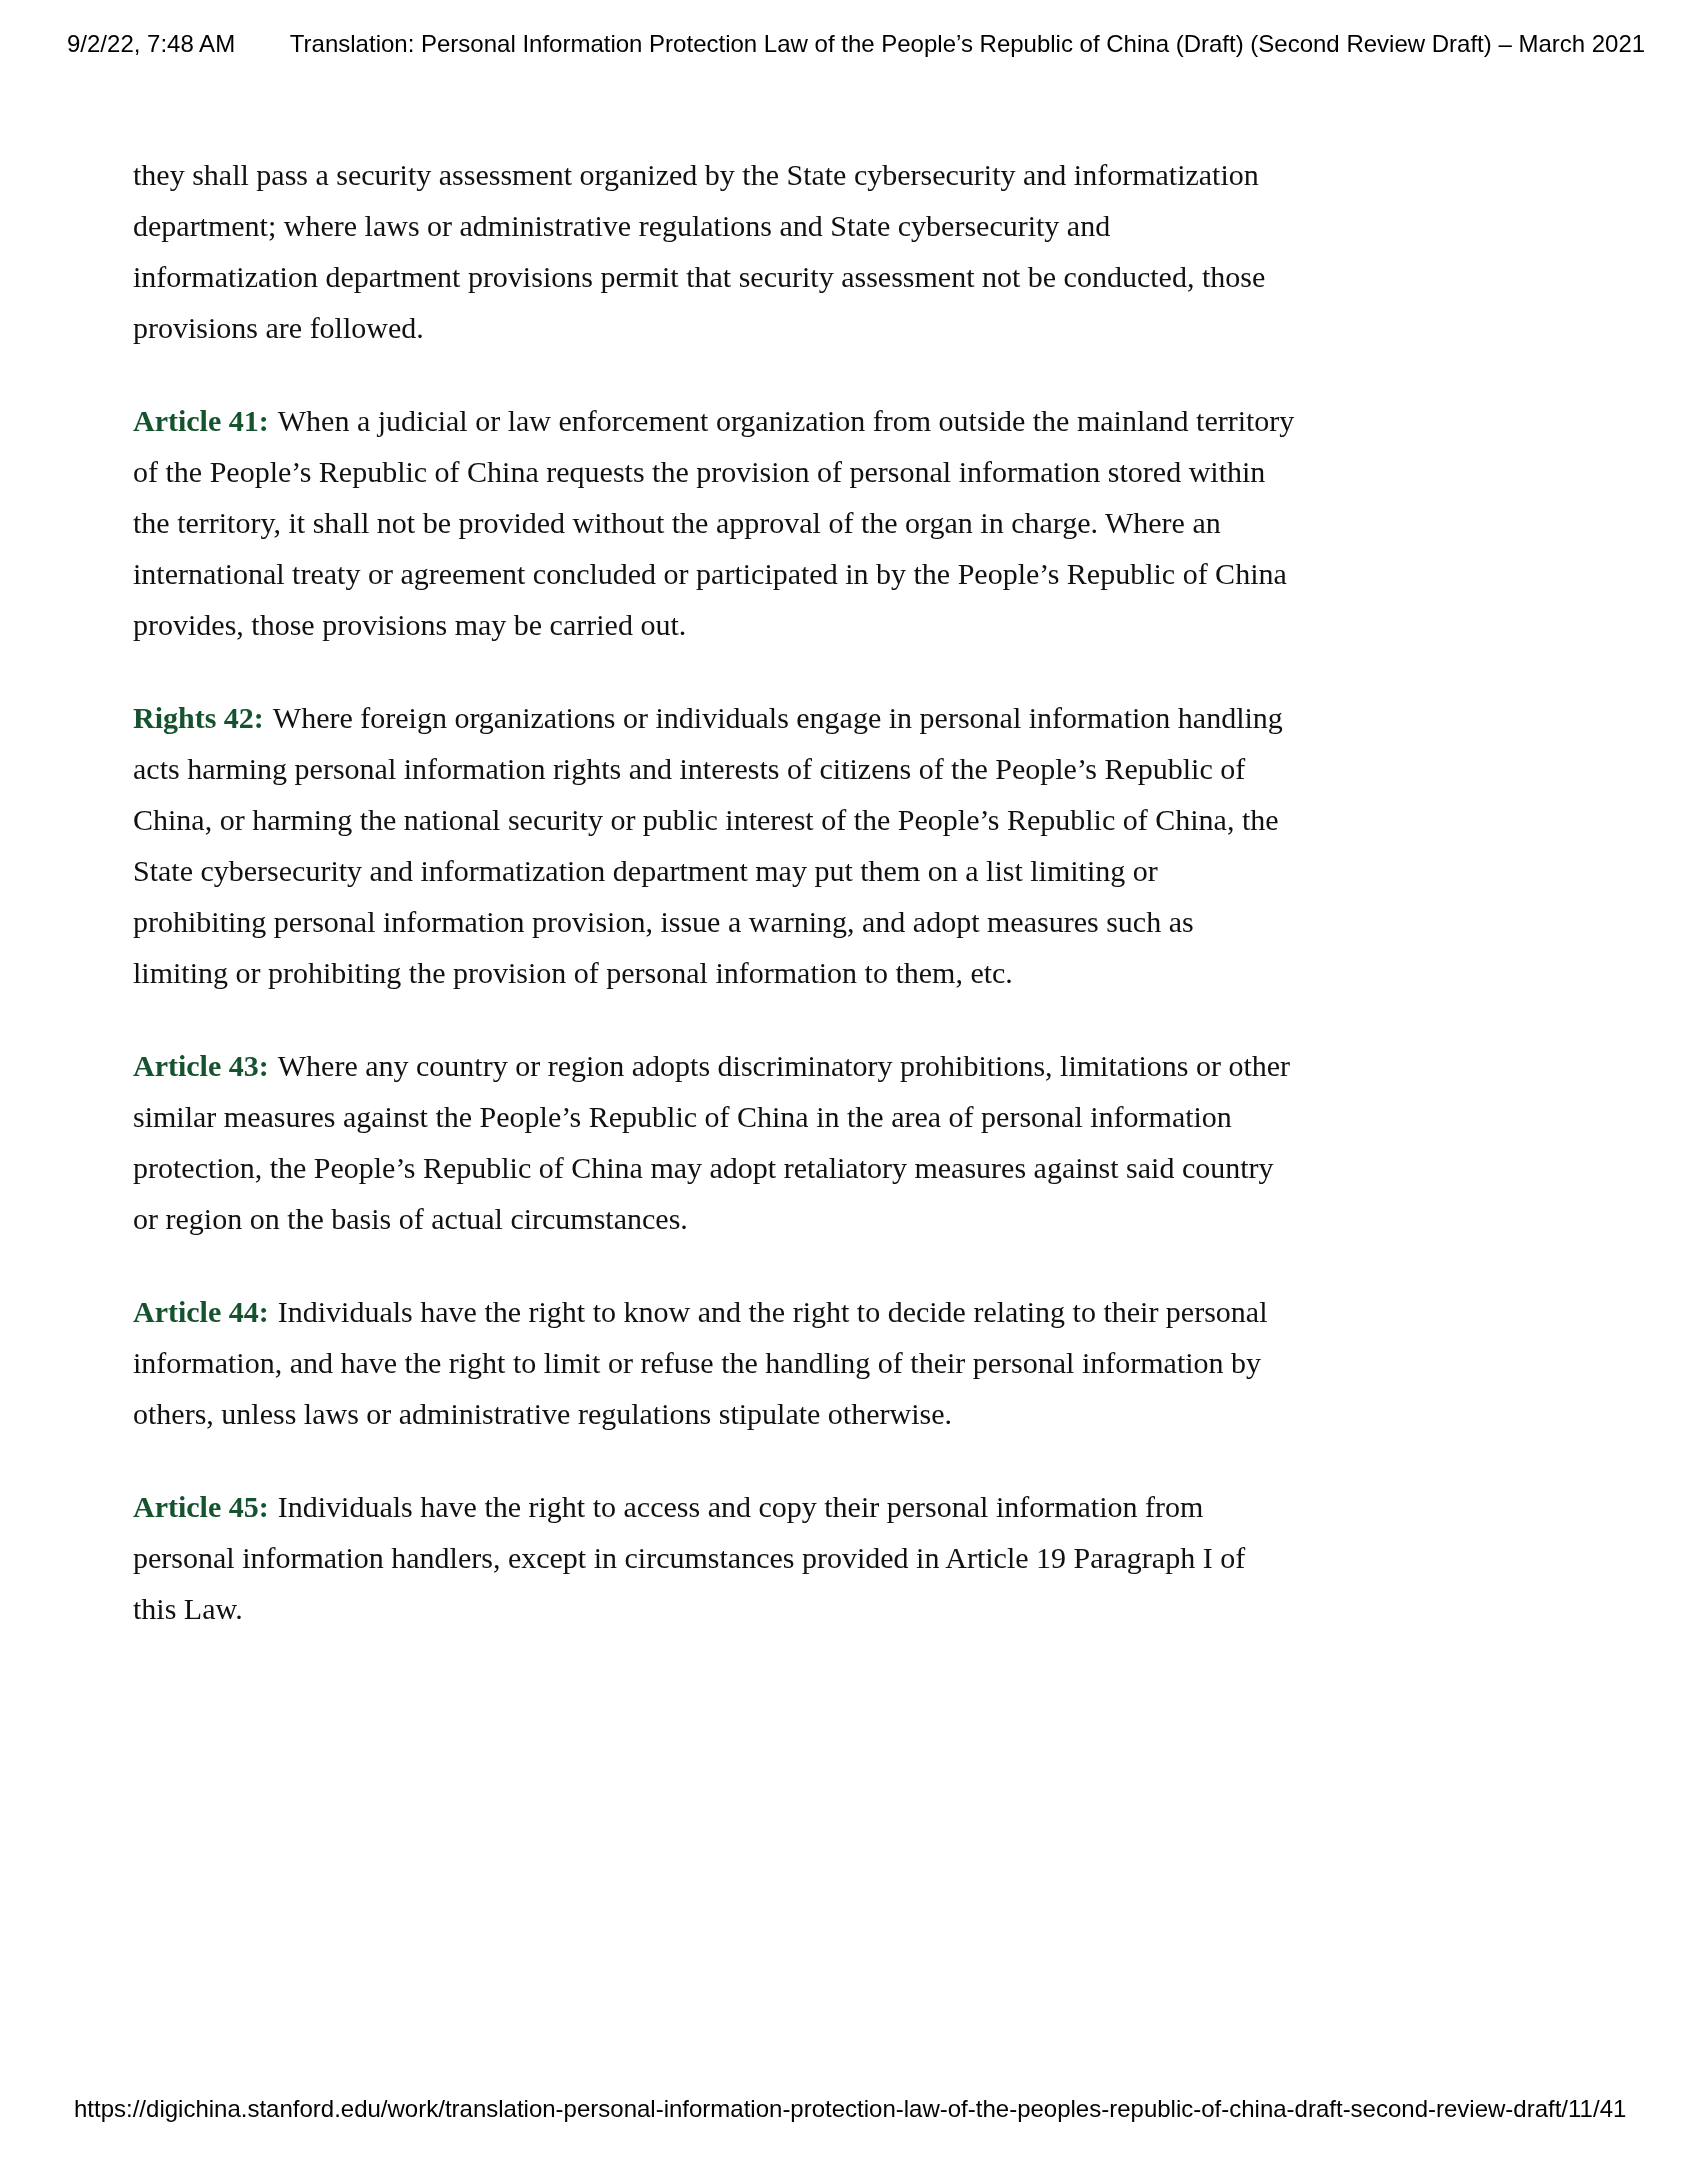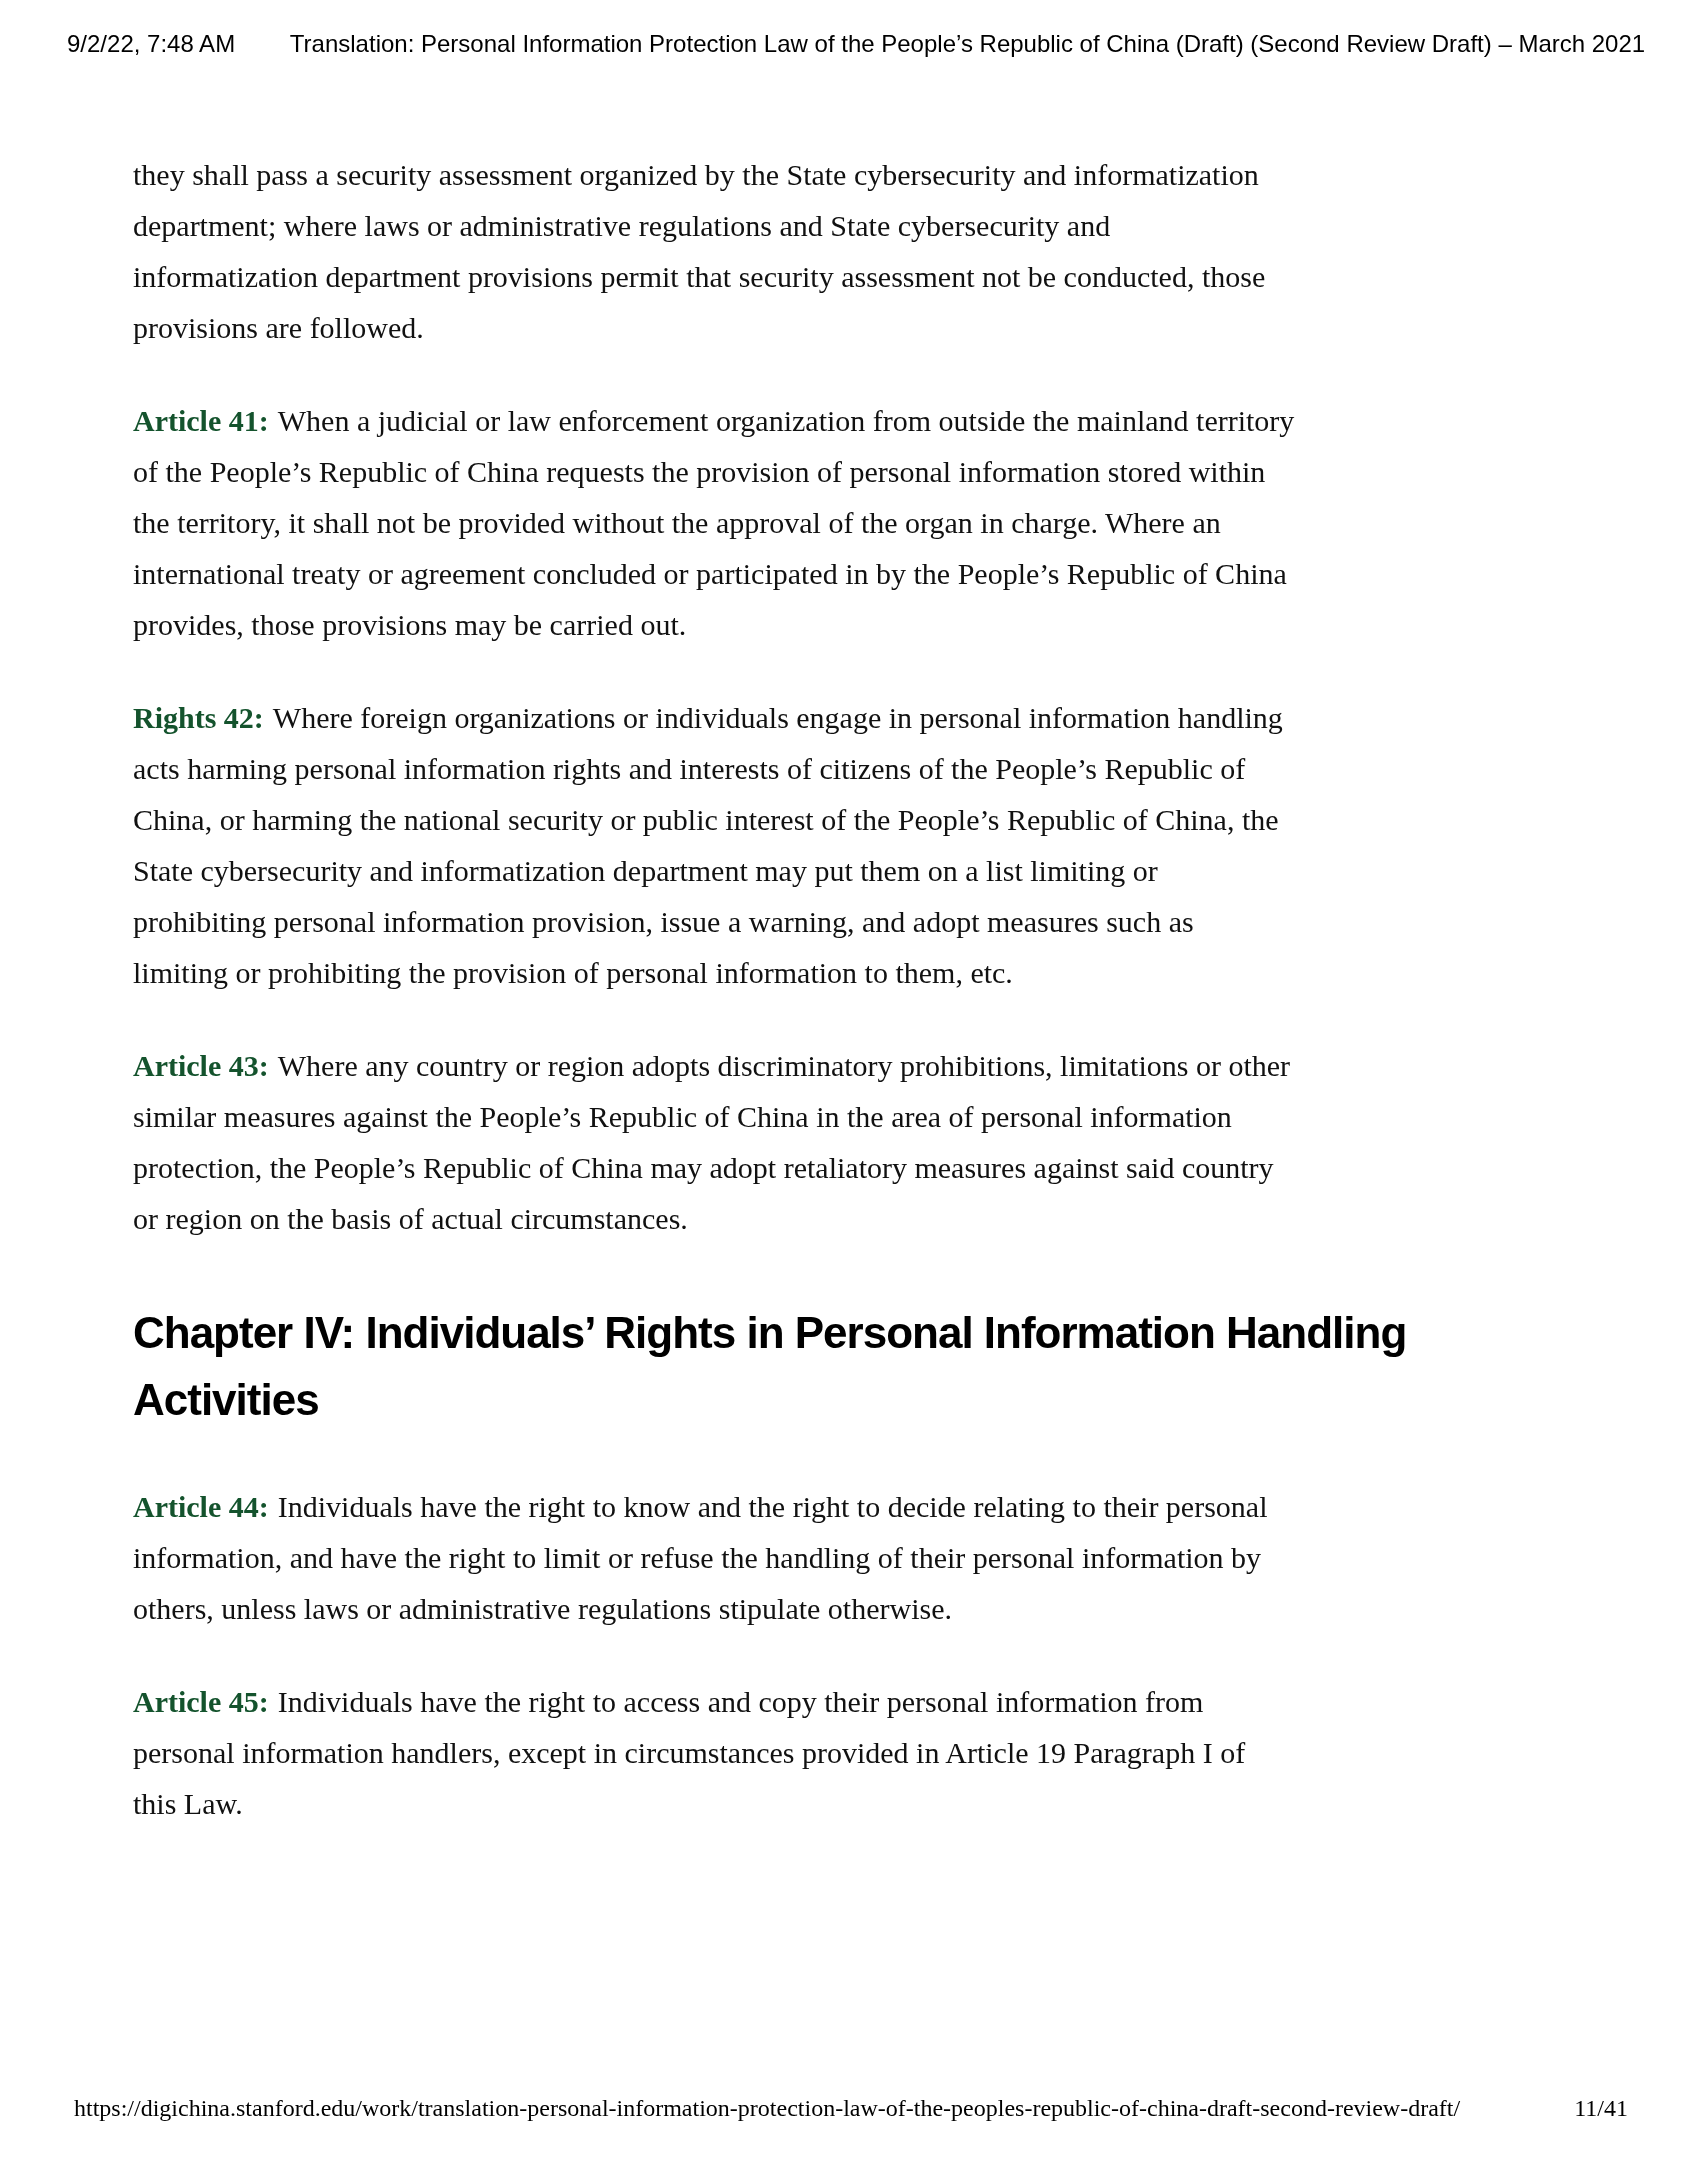--- a/index.html
+++ b/index.html
@@ -58,26 +58,26 @@
     font-weight: bold;
     font-size: 44px;
     line-height: 67px;
     letter-spacing: -1px;
     white-space: pre-line;
     color: #000000;
   }
   
   .print-footer {
     position: absolute;
-    left: 74px; right: 55px;
+    left: 74px; right: 71px;
     top: 2095px;
     display: flex;
     justify-content: space-between;
     align-items: center;
-    font-family: Liberation Serif, serif;
+    font-family: Liberation Sans, sans-serif;
     font-size: 24px;
     color: #000000;
   }
   .footer-url { white-space: nowrap; }
   .footer-page { white-space: nowrap; }
 </style>
 </head>
 <body>
 
 <header class="print-header">
@@ -103,22 +103,20 @@
 China, or harming the national security or public interest of the People’s Republic of China, the
 State cybersecurity and informatization department may put them on a list limiting or
 prohibiting personal information provision, issue a warning, and adopt measures such as
 limiting or prohibiting the provision of personal information to them, etc.</span></p>
 
   <p class="para"><b class="article-label">Article 43:</b><span>Where any country or region adopts discriminatory prohibitions, limitations or other
 similar measures against the People’s Republic of China in the area of personal information
 protection, the People’s Republic of China may adopt retaliatory measures against said country
 or region on the basis of actual circumstances.</span></p>
 
-  <h1 class="chapter-heading">Chapter IV: Individuals’ Rights in Personal Information Handling
-Activities</h1>
 
   <p class="para"><b class="article-label">Article 44:</b><span>Individuals have the right to know and the right to decide relating to their personal
 information, and have the right to limit or refuse the handling of their personal information by
 others, unless laws or administrative regulations stipulate otherwise.</span></p>
 
   <p class="para"><b class="article-label">Article 45:</b><span>Individuals have the right to access and copy their personal information from
 personal information handlers, except in circumstances provided in Article 19 Paragraph I of
 this Law.</span></p>
 
 

